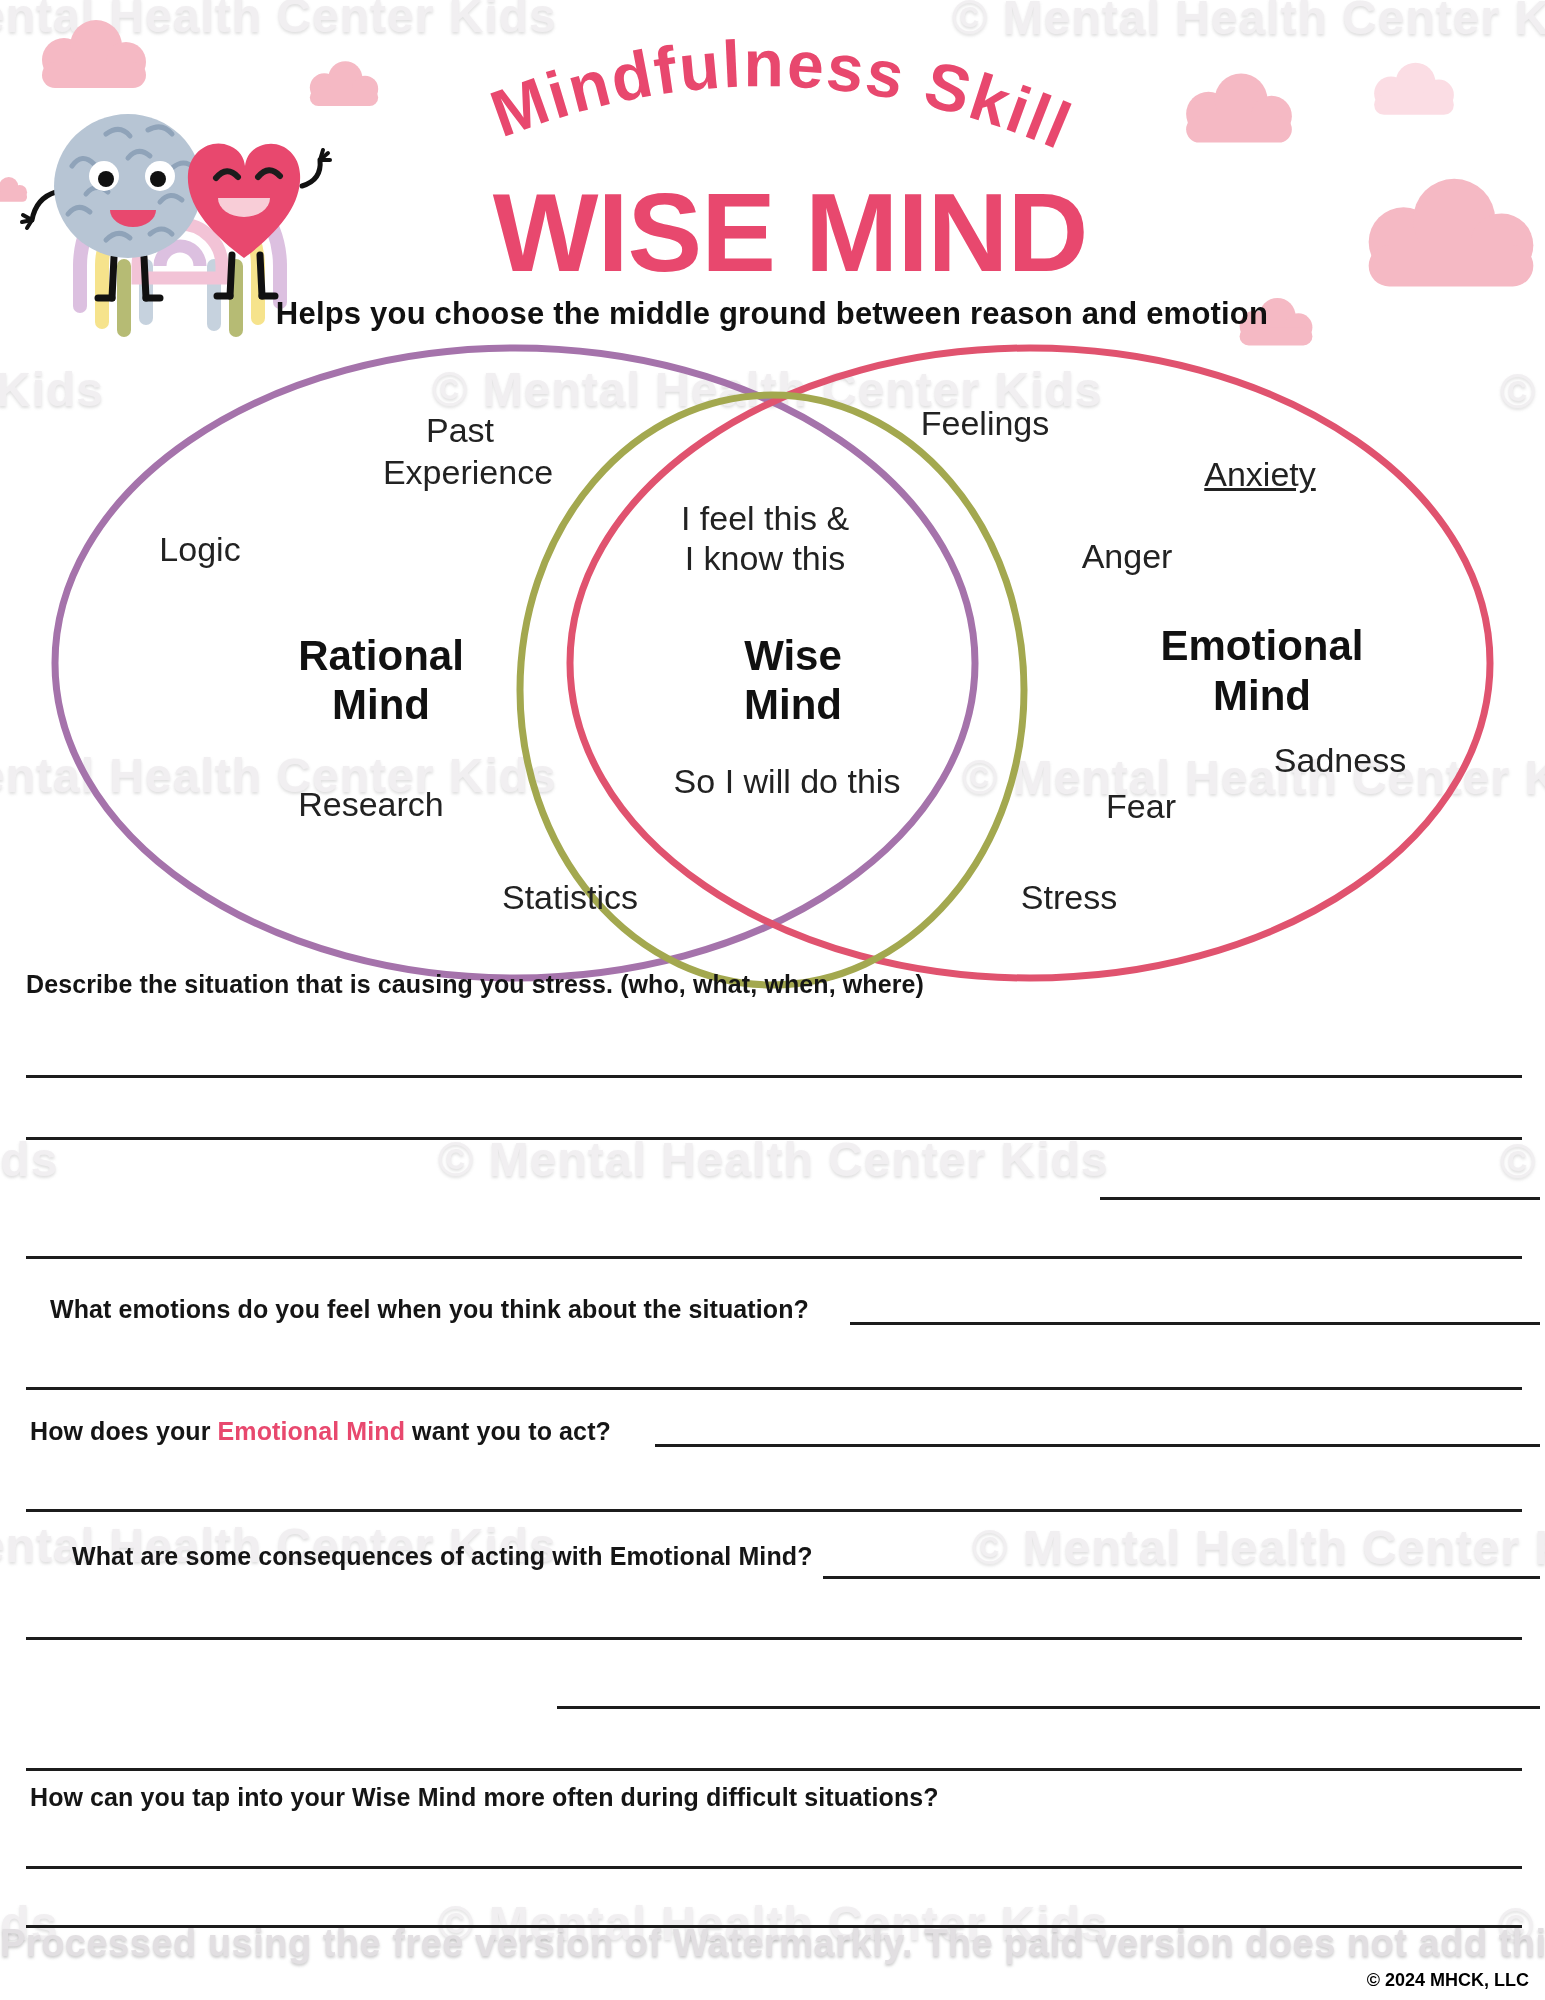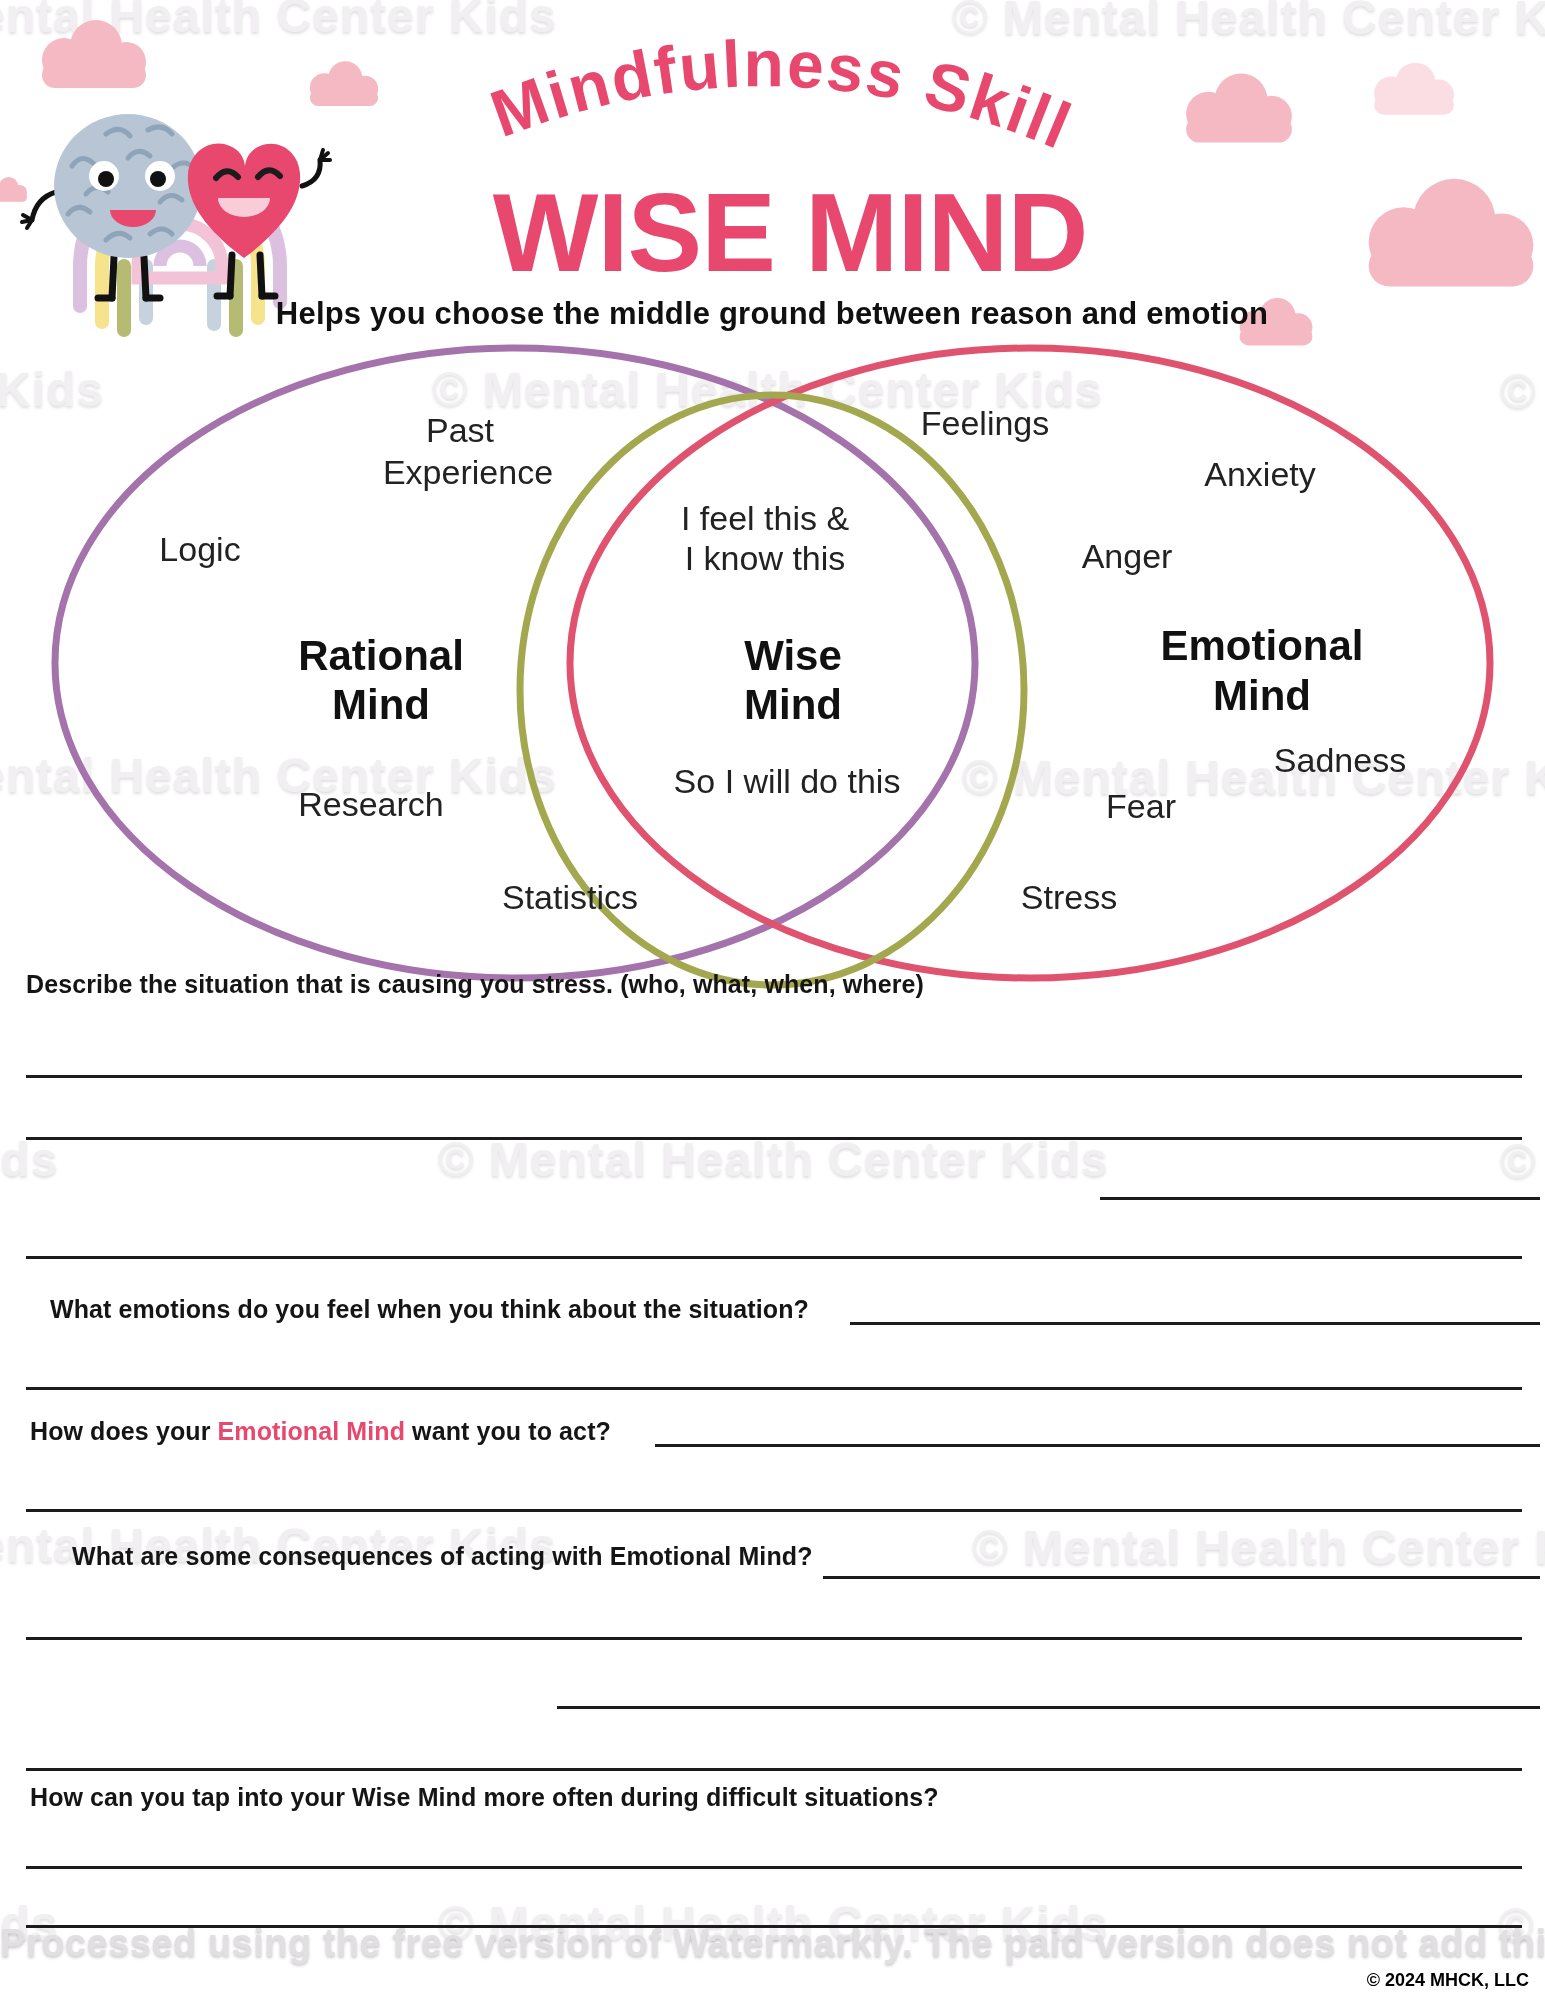--- a/index.html
+++ b/index.html
@@ -212,21 +212,21 @@
     <ellipse cx="772" cy="690" rx="252" ry="295" fill="none" stroke="#a3a84f" stroke-width="7"></ellipse>
   </svg>
 
   <div class="vlabel" style="left:460px;top:409px;">Past</div>
   <div class="vlabel" style="left:468px;top:451px;">Experience</div>
   <div class="vlabel" style="left:200px;top:528px;">Logic</div>
   <div class="vlabel" style="left:371px;top:783px;">Research</div>
   <div class="vlabel" style="left:570px;top:876px;">Statistics</div>
 
   <div class="vlabel" style="left:985px;top:402px;">Feelings</div>
-  <div class="vlabel" style="left:1260px;top:453px;">Anxiety</div>
+  <div class="vlabel" style="left:1260px;top:453px;text-decoration:underline;">Anxiety</div>
   <div class="vlabel" style="left:1127px;top:535px;">Anger</div>
   <div class="vlabel" style="left:1340px;top:739px;">Sadness</div>
   <div class="vlabel" style="left:1141px;top:785px;">Fear</div>
   <div class="vlabel" style="left:1069px;top:876px;">Stress</div>
 
   <div class="vlabel" style="left:765px;top:497px;">I feel this &amp;</div>
   <div class="vlabel" style="left:765px;top:537px;">I know this</div>
   <div class="vlabel" style="left:787px;top:760px;">So I will do this</div>
 
   <div class="vtitle" style="left:381px;top:631px;">Rational</div>

